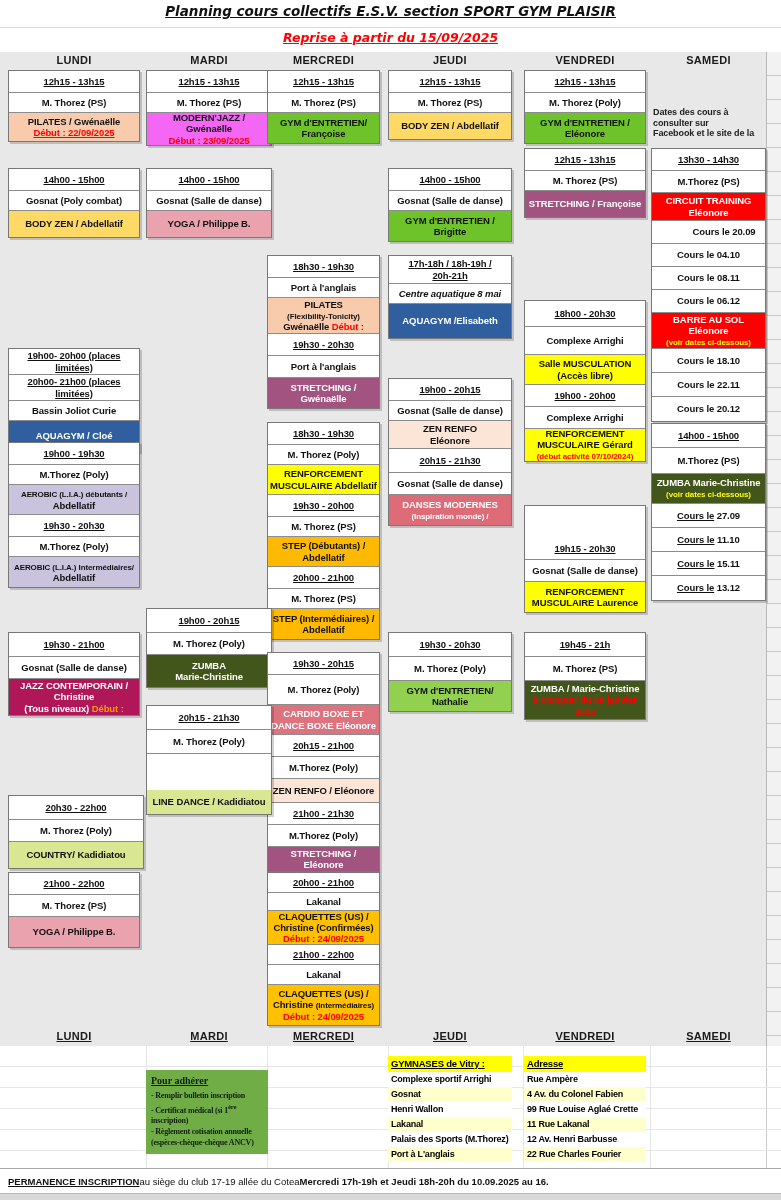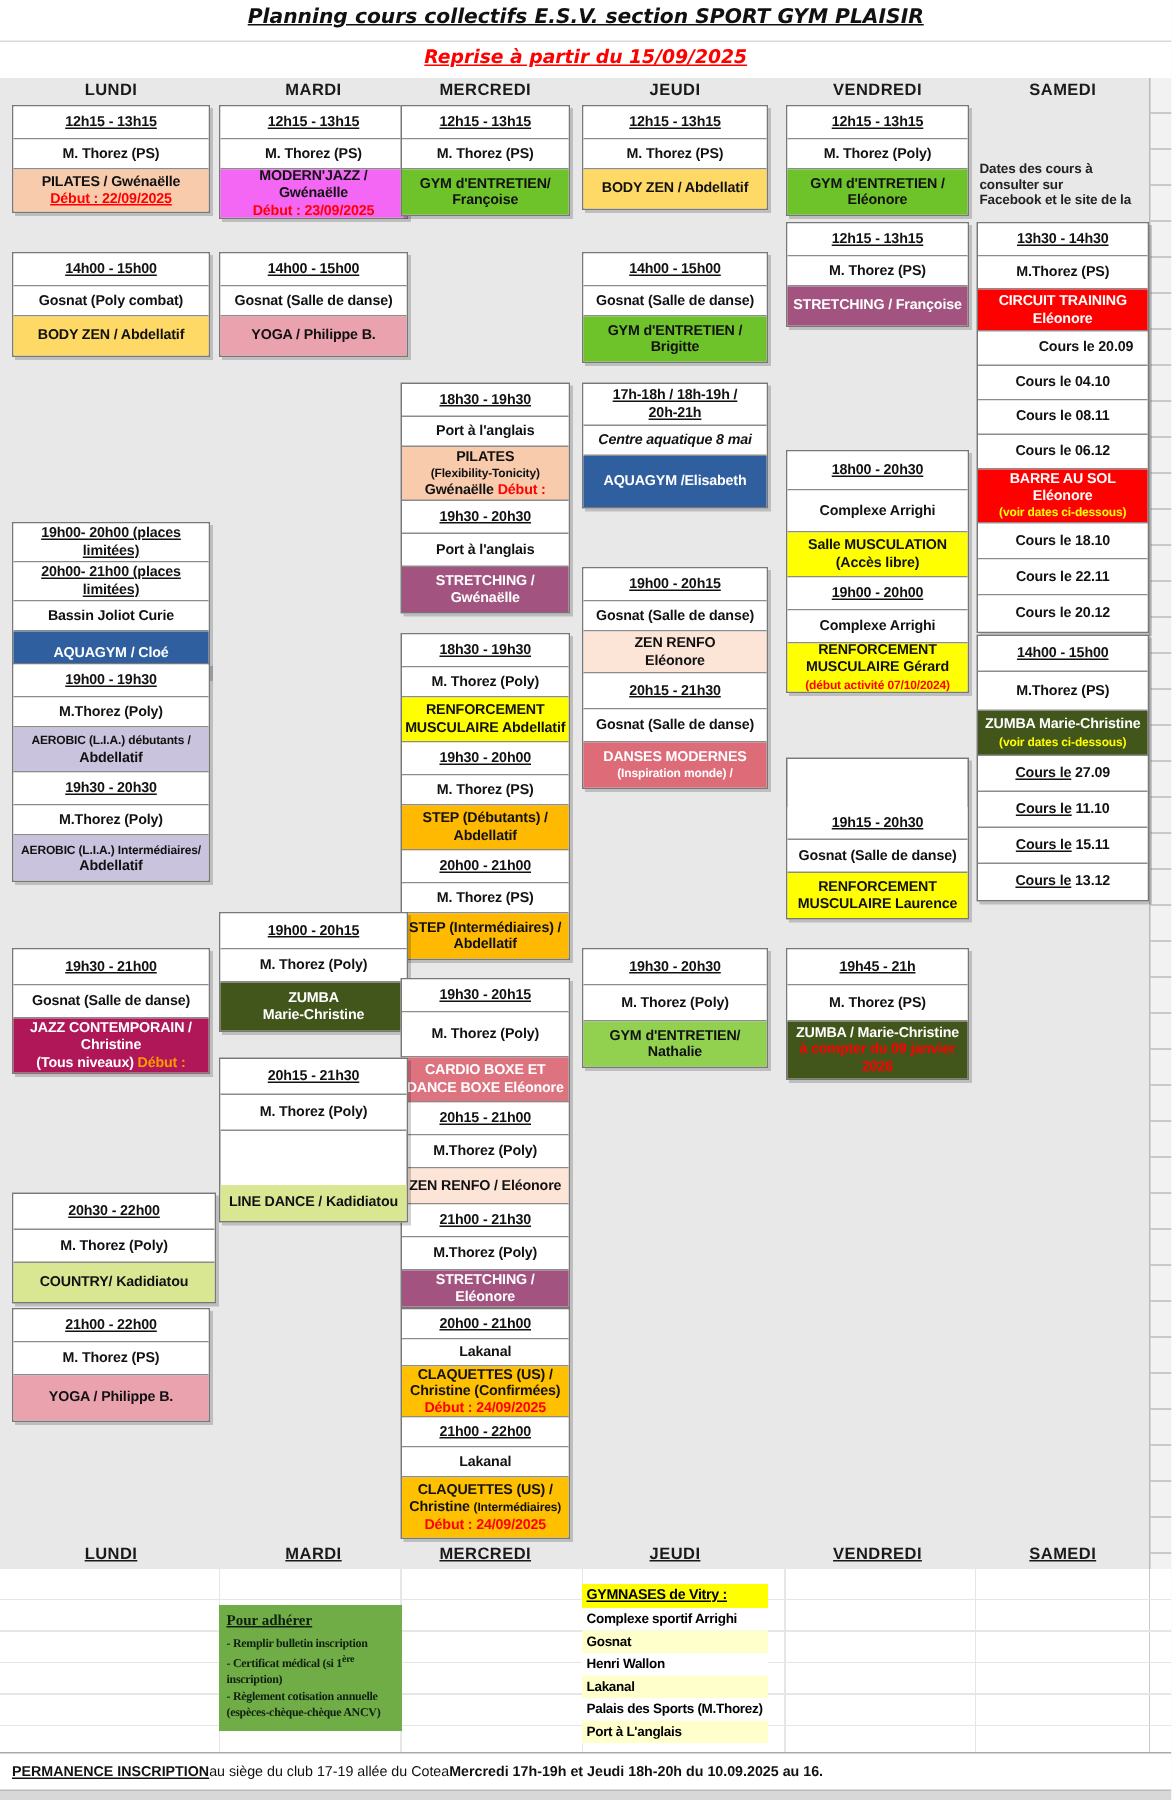--- a/index.html
+++ b/index.html
@@ -549,20 +549,29 @@
 
     <div id="venues-table" class="mini-table" style="left:388px;top:10px;width:124px;">
         <div class="mt-h">GYMNASES de Vitry :</div>
         <div class="mt-r" style="background: rgb(255, 255, 255);">Complexe sportif Arrighi</div>
         <div class="mt-r" style="background: rgb(255, 255, 204);">Gosnat</div>
         <div class="mt-r" style="background: rgb(255, 255, 255);">Henri Wallon</div>
         <div class="mt-r" style="background: rgb(255, 255, 204);">Lakanal</div>
         <div class="mt-r" style="background: rgb(255, 255, 255);">Palais des Sports (M.Thorez)</div>
         <div class="mt-r" style="background: rgb(255, 255, 204);">Port à L'anglais</div>
       </div>
+    <div id="addresses-table" class="mini-table" style="left:524px;top:10px;width:122px;">
+        <div class="mt-h">Adresse</div>
+        <div class="mt-r" style="background: rgb(255, 255, 255);">Rue Ampère</div>
+        <div class="mt-r" style="background: rgb(255, 255, 204);">4 Av. du Colonel Fabien</div>
+        <div class="mt-r" style="background: rgb(255, 255, 255);">99 Rue Louise Aglaé Crette</div>
+        <div class="mt-r" style="background: rgb(255, 255, 204);">11 Rue Lakanal</div>
+        <div class="mt-r" style="background: rgb(255, 255, 255);">12 Av. Henri Barbusse</div>
+        <div class="mt-r" style="background: rgb(255, 255, 204);">22 Rue Charles Fourier</div>
+      </div>
   </div>
 
   <div id="permanence">
       <span class="u" style="font-weight: bold;">PERMANENCE INSCRIPTION</span>
       <span> au siège du club 17-19 allée du Cotea </span>
       <span style="font-weight: bold;">Mercredi 17h-19h et Jeudi 18h-20h du 10.09.2025 au 16.</span>
     </div>
   <div id="bottom-gray"></div>
 <div class="day-header" style="left: 8px; top: 54px; width: 132px;"><span class="t">LUNDI</span></div>
     <div class="day-header" style="left: 146px; top: 54px; width: 126px;"><span class="t">MARDI</span></div>

